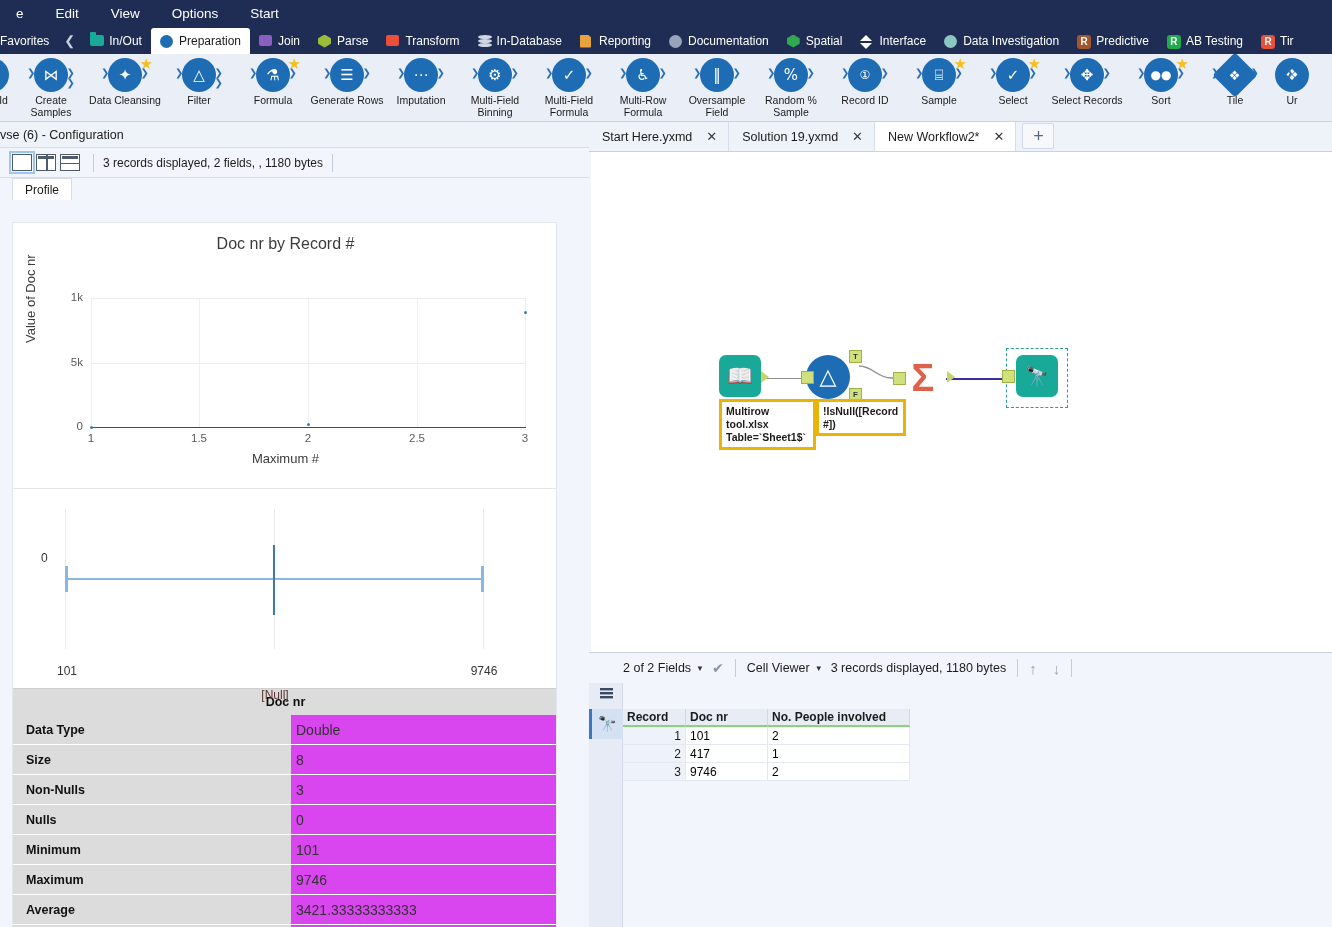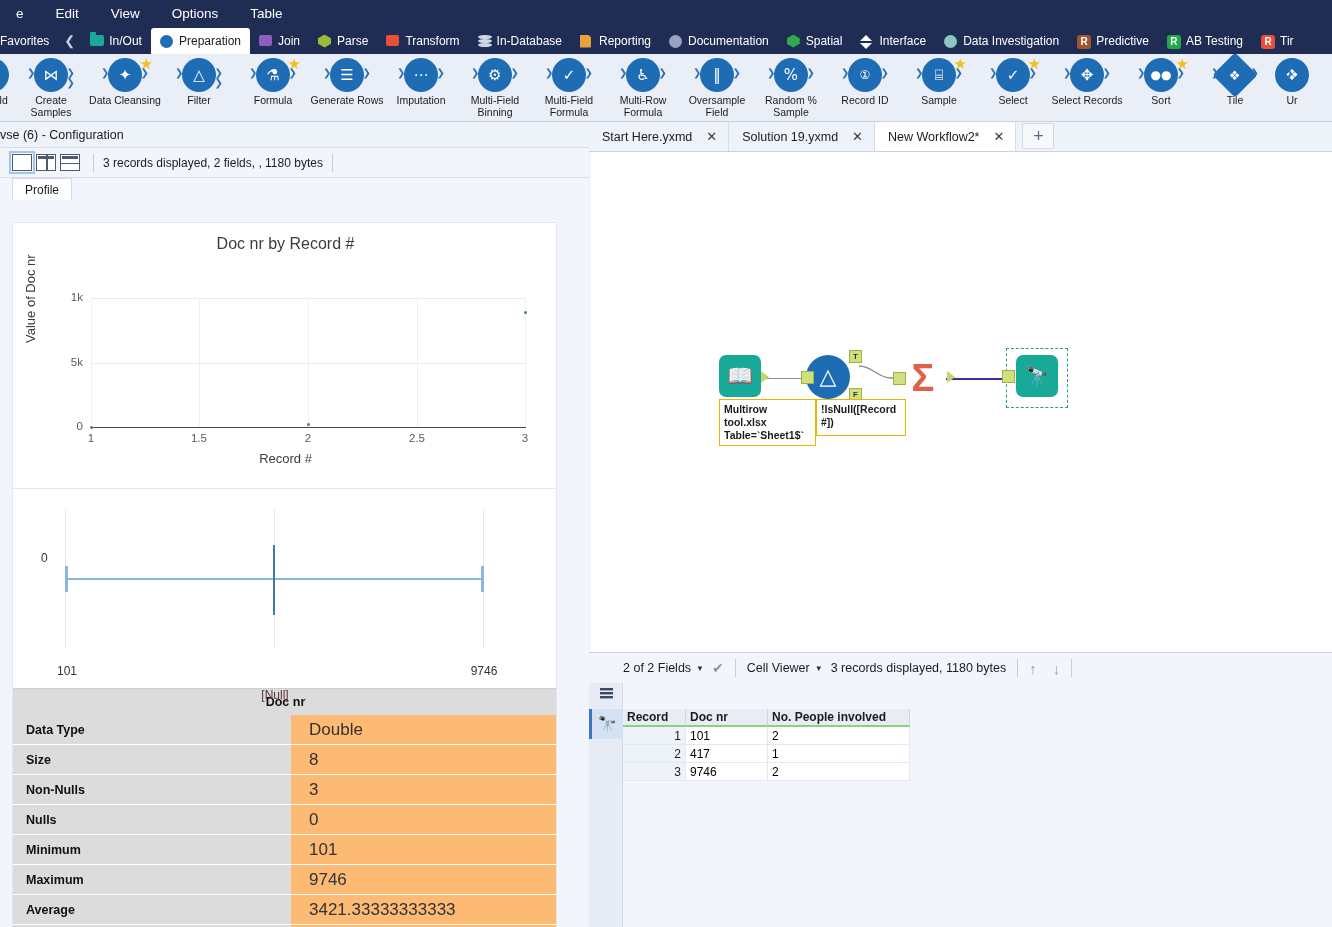--- a/index.html
+++ b/index.html
@@ -198,22 +198,22 @@
   .stats .hdr {
     height: 26px; background:#dcdcdc; display:flex; align-items:center; justify-content:center;
     font-size: 12.5px; font-weight: bold; color:#111;
   }
   .srow { display:flex; height: 30px; border-bottom: 1px solid #ffffff; }
   .srow .k {
     width: 278px; background:#dcdcdc; display:flex; align-items:center;
     padding-left: 13px; font-size: 12.5px; font-weight: bold; color:#111;
   }
   .srow .v {
-    flex:1; background:#fdba74; display:flex; align-items:center;
-    padding-left: 18px; font-size: 17px; color:#333;
+    flex:1; background:#d946ef; display:flex; align-items:center;
+    padding-left: 5px; font-size: 14px; color:#333;
   }
 
   
   .right { position:absolute; left: 589px; top: 122px; width: 743px; height: 805px; background:#f2f5fb; }
   .wf-tabs {
     position:absolute; left:0; top:0; width: 743px; height: 30px;
     background:#eef2f9; display:flex; align-items:flex-end; border-bottom: 1px solid #c9d2e4;
   }
   .wf-tab {
     height: 29px; display:flex; align-items:center; gap: 14px;
@@ -232,21 +232,21 @@
     position:absolute; left: 2px; top: 30px; width: 741px; height: 500px; background:#ffffff;
   }
 
   
   .node { position:absolute; }
   .node-sq {
     width: 42px; height: 42px; border-radius: 7px; display:flex;
     align-items:center; justify-content:center;
   }
   .anno {
-    position:absolute; border: 1px solid #eab308; background:#ffffff;
+    position:absolute; border: 3px solid #eab308; background:#ffffff;
     font-size: 10.5px; color:#1b1b1b; font-weight: bold; line-height: 13px;
     padding: 3px 4px; font-family:"Liberation Sans", sans-serif;
   }
   .conn { position:absolute; height: 1.4px; background:#8f8f8f; }
   .conn.sel { background:#3b2fa0; height: 2.2px; }
   .arrow-in {
     position:absolute; width: 0; height: 0;
     border-top: 6px solid transparent; border-bottom: 6px solid transparent;
     border-left: 8px solid #c3d66a;
   }
@@ -299,21 +299,21 @@
 </head>
 <body>
 
 <div id="app">
 
   <div class="menubar">
     <div class="menu-item">e</div>
     <div class="menu-item">Edit</div>
     <div class="menu-item">View</div>
     <div class="menu-item">Options</div>
-    <div class="menu-item">Table</div>
+    <div class="menu-item">Start</div>
   </div>
 
   <div class="ribbon-tabs">
     <div class="rtab" style="padding-left:0;">
       <span>Favorites</span>
     </div>
     <div class="chev">❮</div>
 
     <div class="rtab">
       <span class="dot"><span class="folder-ic"></span></span>
@@ -626,21 +626,21 @@
           <div class="xtick" style="left:88px;">1.5</div>
           <div class="xtick" style="left:197px;">2</div>
           <div class="xtick" style="left:306px;">2.5</div>
           <div class="xtick" style="left:414px;">3</div>
 
           <div class="pt" style="left:-1px; top:127.8px;"></div>
           <div class="pt" style="left:216px; top:124.9px;"></div>
           <div class="pt" style="left:433px; top:12.7px;"></div>
         </div>
 
-        <div class="xlabel">Record #</div>
+        <div class="xlabel">Maximum #</div>
       </div>
 
       <div class="range-wrap">
         <div class="rp">
           <div class="rp-vline" style="left:0px;"></div>
           <div class="rp-vline" style="left:209px;"></div>
           <div class="rp-vline" style="left:418px;"></div>
 
           <div class="rp-bar" style="left:0px; width:418px;"></div>
           <div class="rp-cap" style="left:0px;"></div>

